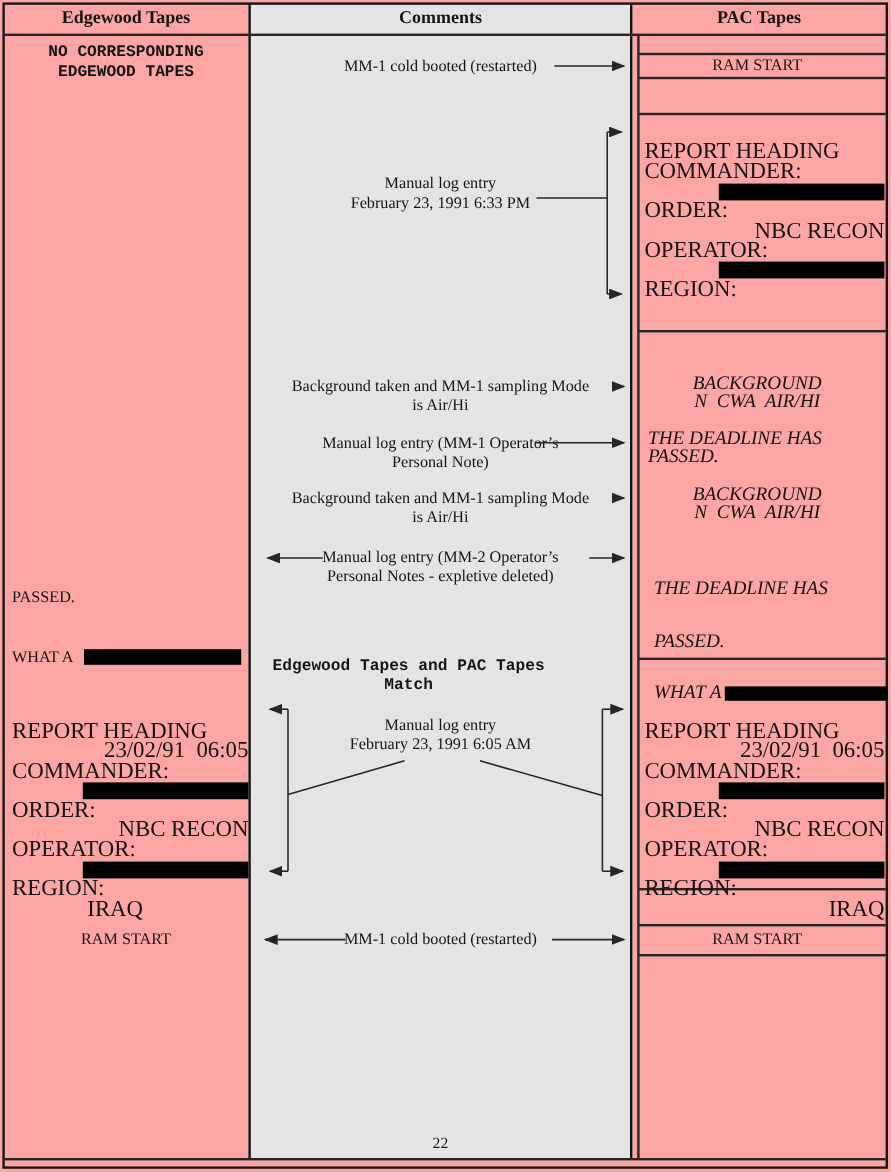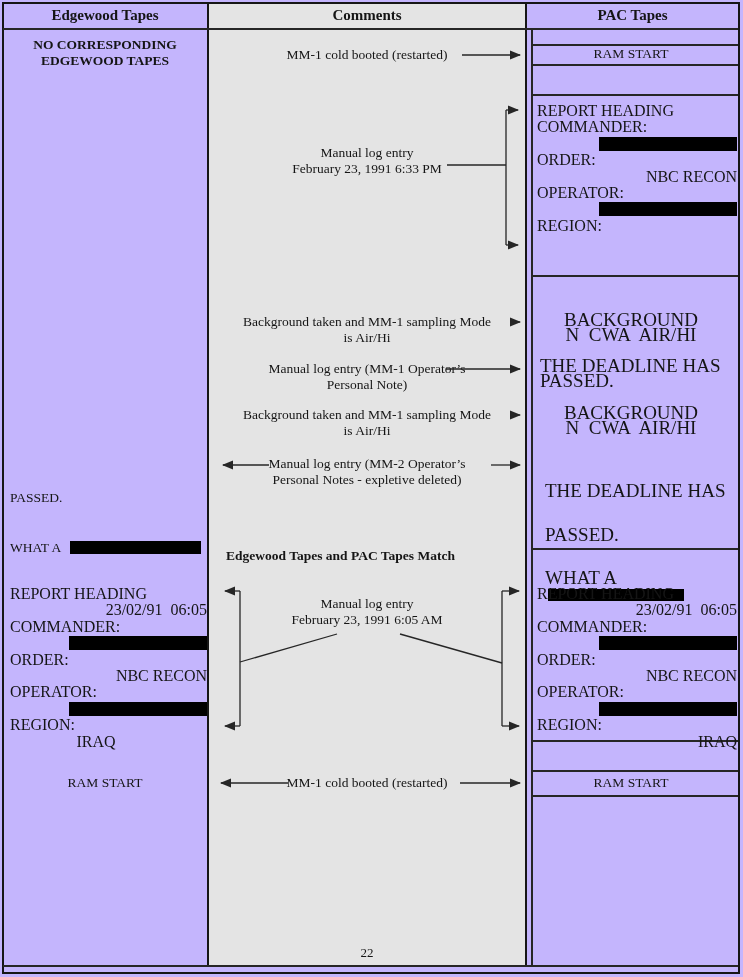--- a/index.html
+++ b/index.html
@@ -1,28 +1,28 @@
 <!DOCTYPE html>
 <html><head>
 <meta charset="utf-8">
 <style>
   html,body{margin:0;padding:0;background:#fff;}
-  .page{position:relative;width:743px;height:977px;background:#c4b5fd;overflow:hidden;
+  .page{position:relative;width:743px;height:977px;background:#fca5a5;overflow:hidden;
         font-family:"Liberation Serif",serif;color:#151515;}
   .frame{position:absolute;left:2px;top:2px;width:734px;height:968px;border:2.5px solid #161616;}
   .graycol{position:absolute;left:207px;top:3px;width:320px;height:963px;background:#e4e4e4;
            border-left:2px solid #161616;border-right:2px solid #161616;box-sizing:border-box;}
   .hline{position:absolute;background:#262626;height:1.5px;}
   .vline{position:absolute;background:#262626;width:1.5px;}
   .hdr{position:absolute;top:7px;font-weight:bold;font-size:15px;text-align:center;white-space:pre-wrap;}
   .t{position:absolute;font-size:13.5px;line-height:15.5px;white-space:pre-wrap;}
   .center{text-align:center;}
-  .bold{font-weight:bold;}
-  .small{font-size:19px;line-height:14.5px;}
-  .report{position:absolute;font-size:16px;}
+  .bold{font-weight:bold;font-family:Liberation Mono, monospace;}
+  .small{font-size:16px;line-height:14.5px;font-style:italic;}
+  .report{position:absolute;font-size:19px;margin-top:16px;}
   .report .row{height:16.4px;line-height:16.4px;white-space:pre-wrap;}
   .rr{text-align:right;}
   .bar-row{text-align:right;}
   .bar{display:inline-block;background:#000;}
   .report .bar{width:138px;height:14px;margin-top:1px;}
   .inline-bar{width:131px;height:13px;margin-left:9px;vertical-align:-2px;}
   .d2-bar{width:136px;height:12px;margin-left:3px;vertical-align:-2px;}
   .c-iraq{width:172px;text-align:center;}
   svg.overlay{position:absolute;left:0;top:0;pointer-events:none;}
 </style>

